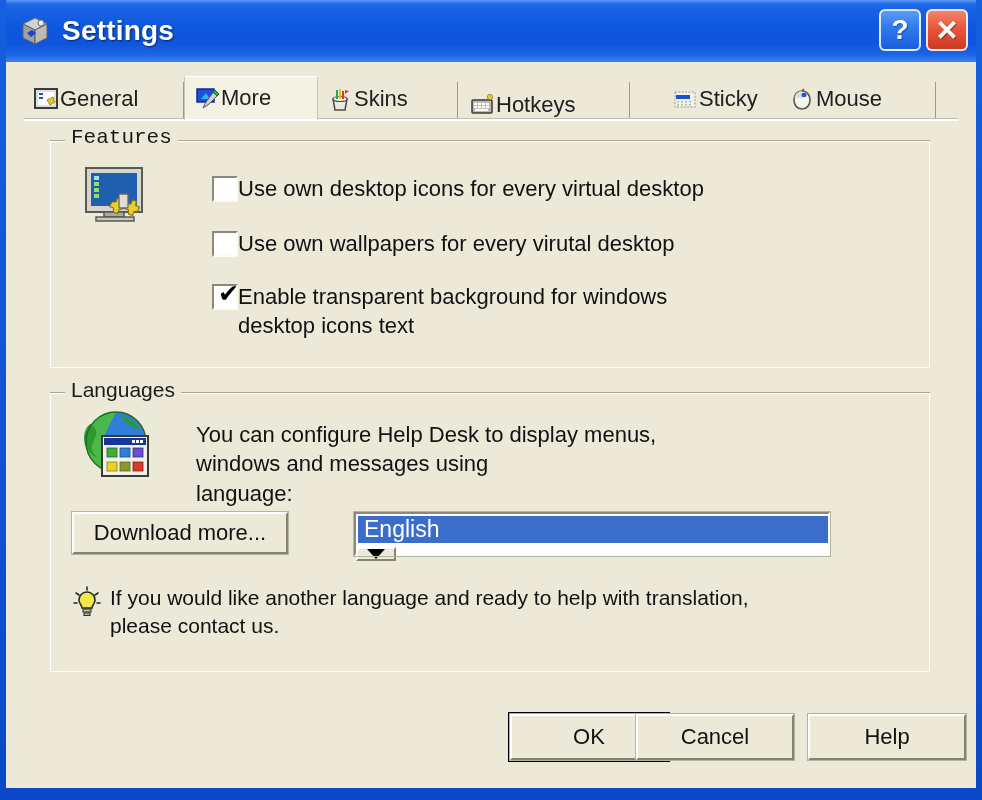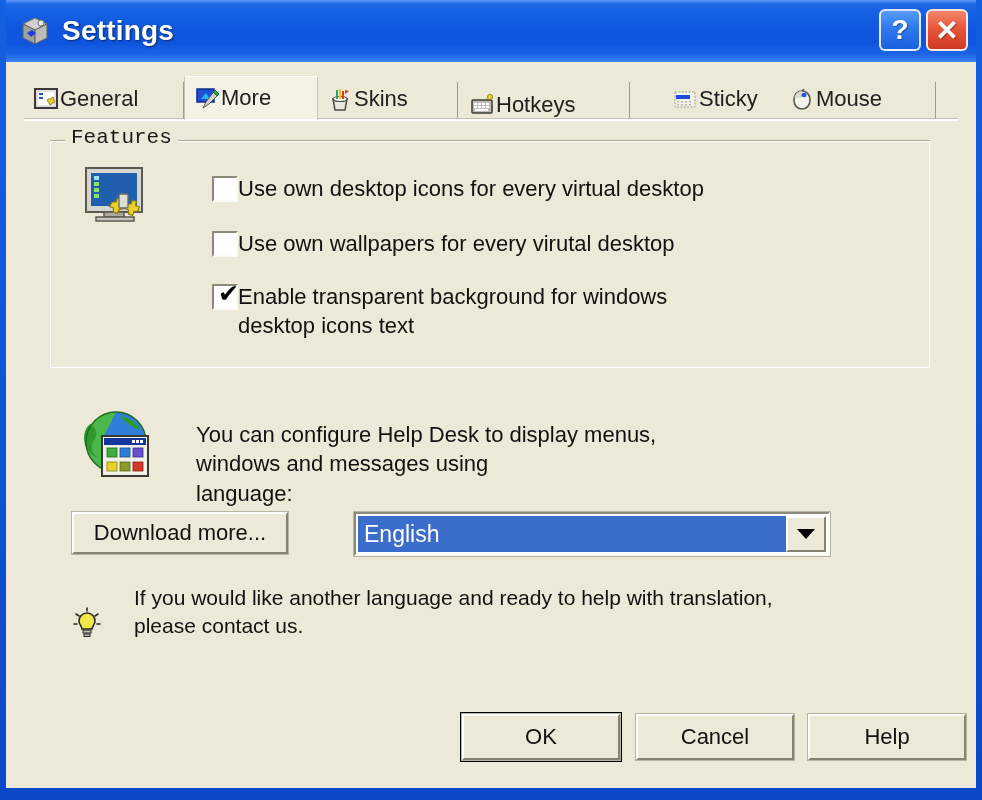--- a/index.html
+++ b/index.html
@@ -225,20 +225,21 @@
     font-size: 22px;
     color: #111;
     display: flex;
     align-items: center;
     justify-content: center;
     cursor: pointer;
     font-family: "Liberation Sans", sans-serif;
   }
   .btn.default {
     box-shadow: 0 0 0 2px #000;
+    margin-left: 48px;
   }
 
   
   .combo {
     position: absolute;
     box-sizing: border-box;
     background: #ffffff;
     border-top: 2px solid #8b8a78;
     border-left: 2px solid #8b8a78;
     border-right: 2px solid #fbfbf6;
@@ -270,21 +271,21 @@
     display: flex; align-items: center; justify-content: center;
   }
   .arrow-dn {
     width: 0; height: 0;
     border-left: 9px solid transparent;
     border-right: 9px solid transparent;
     border-top: 10px solid #000;
   }
 
   
-  .tiprow { position: absolute; display: flex; gap: 32px; align-items: flex-end; }
+  .tiprow { position: absolute; display: flex; gap: 8px; align-items: flex-start; }
   .bulb { width: 30px; height: 34px; position: relative; flex: none; margin-top: 2px;}
   .tiptext { font-size: 21px; color: #111; line-height: 1.35; white-space: pre-line; }
 </style>
 </head>
 <body>
 
 <div class="window">
 
   <div class="titlebar">
     <div class="title-icon">
@@ -438,20 +439,23 @@
     </div>
 
     <div class="cbrow" style="left:206px; top:220px;">
       <span class="checkbox">
         <span class="tick">✔</span>
       </span>
       <span class="cblabel">Enable transparent background for windows
 desktop icons text</span>
     </div>
 
+    <div class="group" style="left:44px; top:330px; width:880px; height:280px;">
+      <div class="group-title">Languages</div>
+    </div>
 
     <div class="bigicon" style="left:74px; top:348px;">
       <svg width="76" height="72" viewBox="0 0 76 72">
         <circle cx="36" cy="32" r="30" fill="#4cb84c"></circle>
         <path d="M36 2 a30 30 0 0 1 30 30 a30 30 0 0 1 -12 24 l-30 -30z" fill="#2f7fd8"></path>
         <path d="M10 14 q10 6 4 16 q-6 10 4 18 q-14 -6 -14 -20 q0 -9 6 -14z" fill="#2e9a2e"></path>
         <path d="M40 6 q14 2 20 14 q-12 -4 -20 -14z" fill="#2e9a2e"></path>
         <circle cx="36" cy="32" r="30" fill="none" stroke="#1d6b1d" stroke-width="1.4"></circle>
         <rect x="22" y="26" width="46" height="40" fill="#f0f0e8" stroke="#3a3a34" stroke-width="2"></rect>
         <rect x="24" y="28" width="42" height="7" fill="#14369e"></rect>
@@ -470,21 +474,21 @@
         </g>
       </svg>
     </div>
 
     <div class="infotext" style="left:190px; top:358px; width:560px;">You can configure Help Desk to display menus,
 windows and messages using
 language:</div>
 
     <div class="btn" style="left:66px; top:450px; width:216px; height:42px;">Download more...</div>
 
-    <div class="combo" style="left:348px; top:450px; width:476px; height:44px;">
+    <div class="combo" style="left:348px; top:450px; width:476px; height:44px;flex-direction:column;">
       <span class="value">English</span>
       <span class="arrowbtn">
         <span class="arrow-dn"></span>
       </span>
     </div>
 
     <div class="tiprow" style="left:66px; top:522px; width:830px;">
       <span class="bulb">
         <svg width="30" height="34" viewBox="0 0 30 34">
           <path d="M15 6 c5 0 8 4 8 8 c0 4 -3 5 -3 8 l-10 0 c0 -3 -3 -4 -3 -8 c0 -4 3 -8 8 -8z" fill="#f2e84a" stroke="#2a2a22" stroke-width="1.6"></path>

